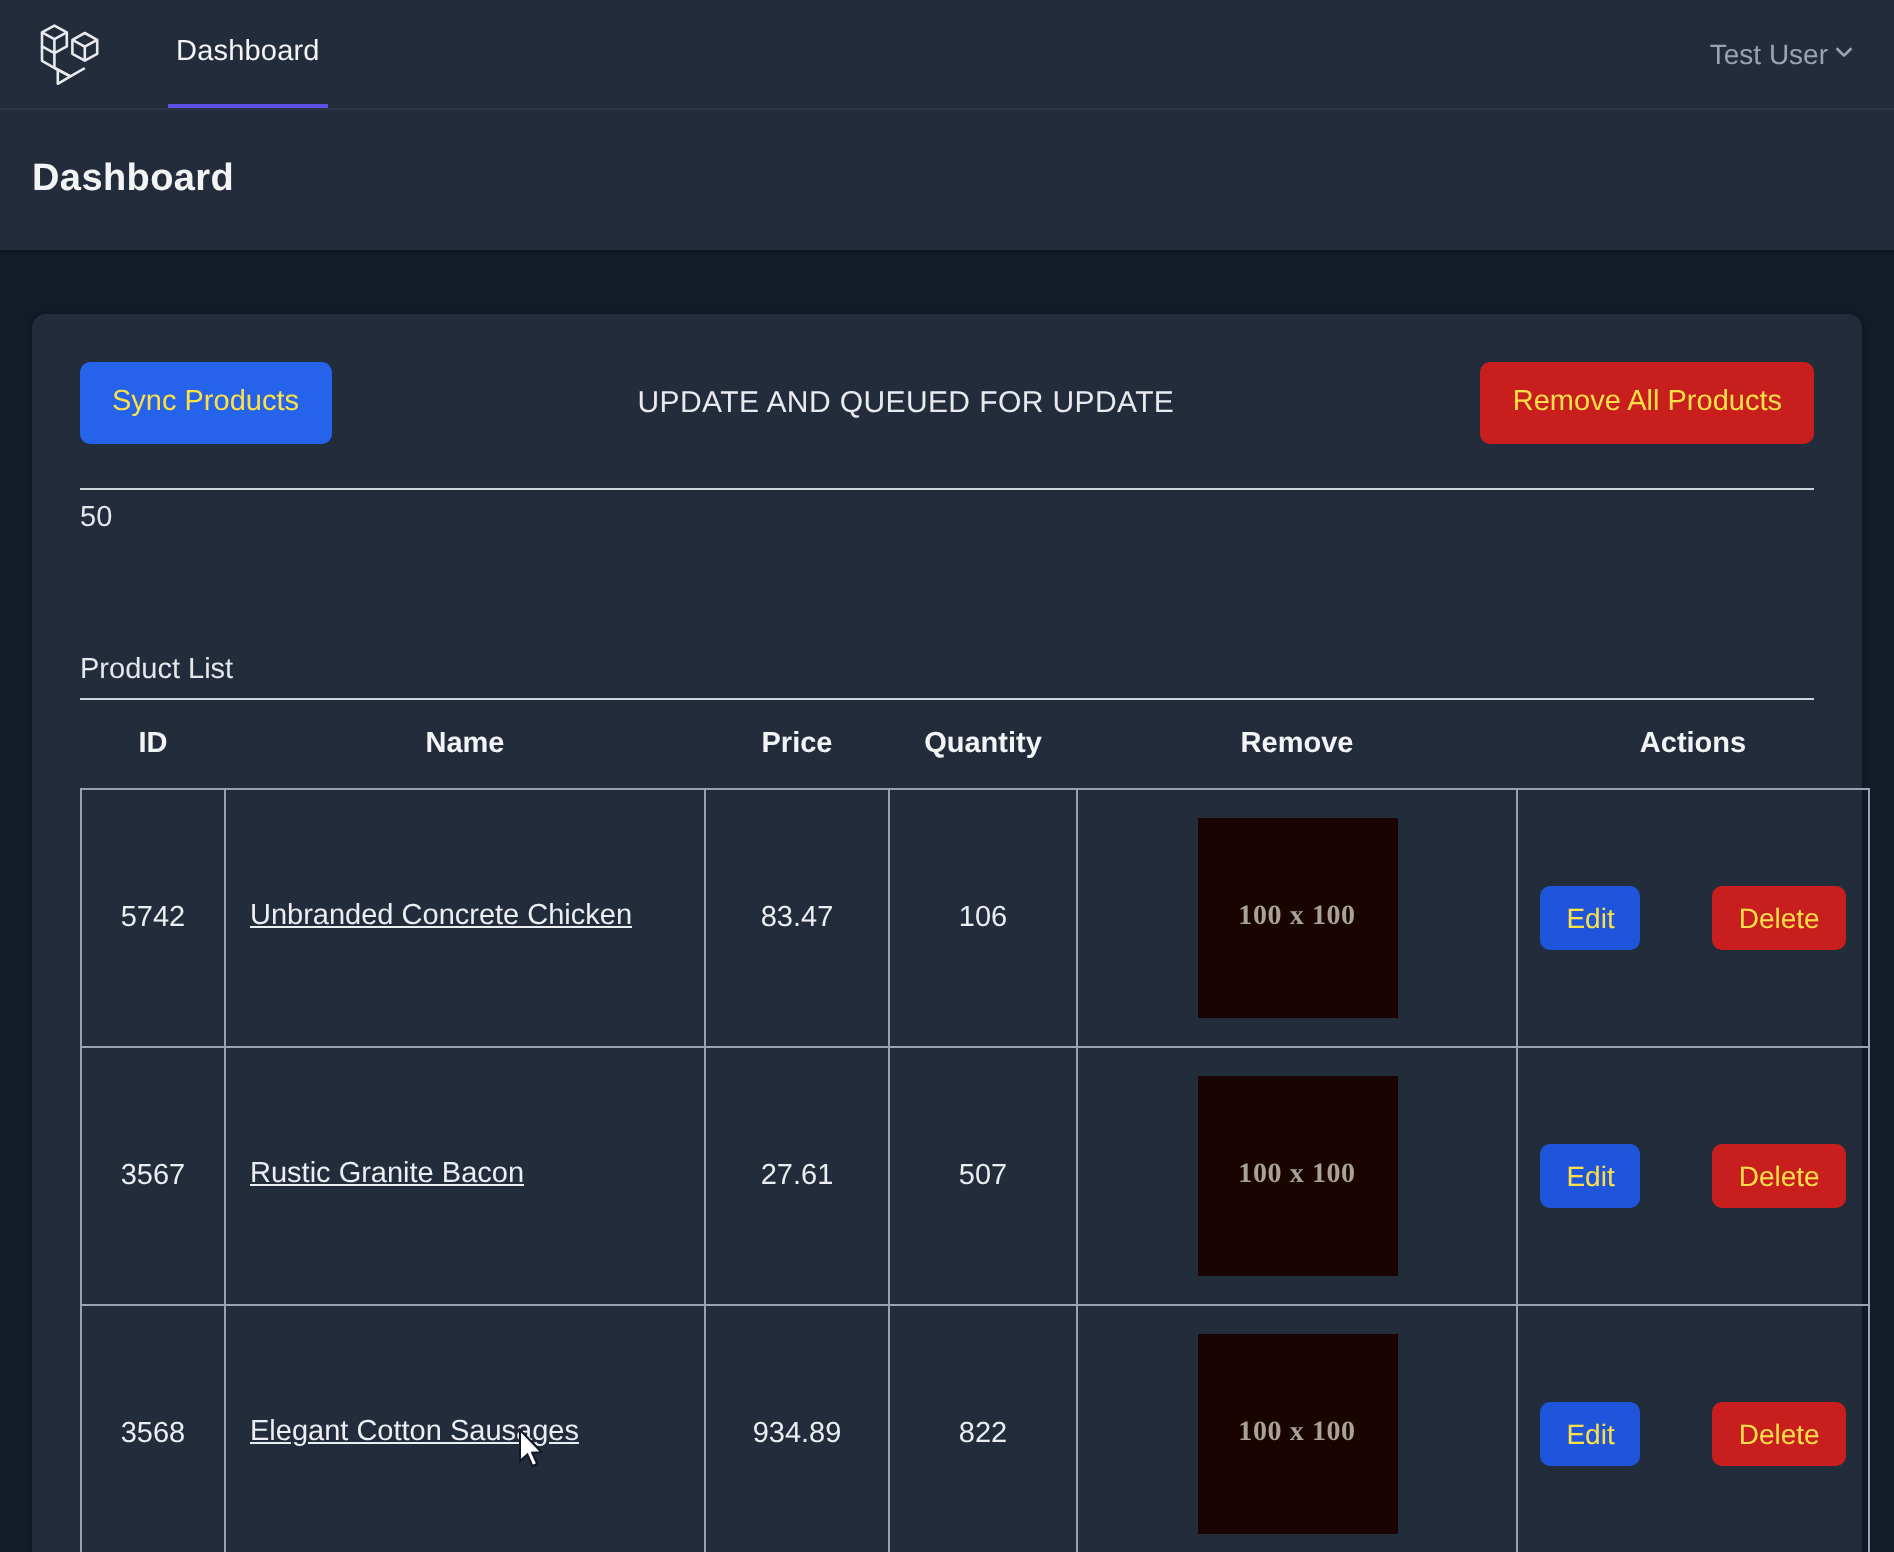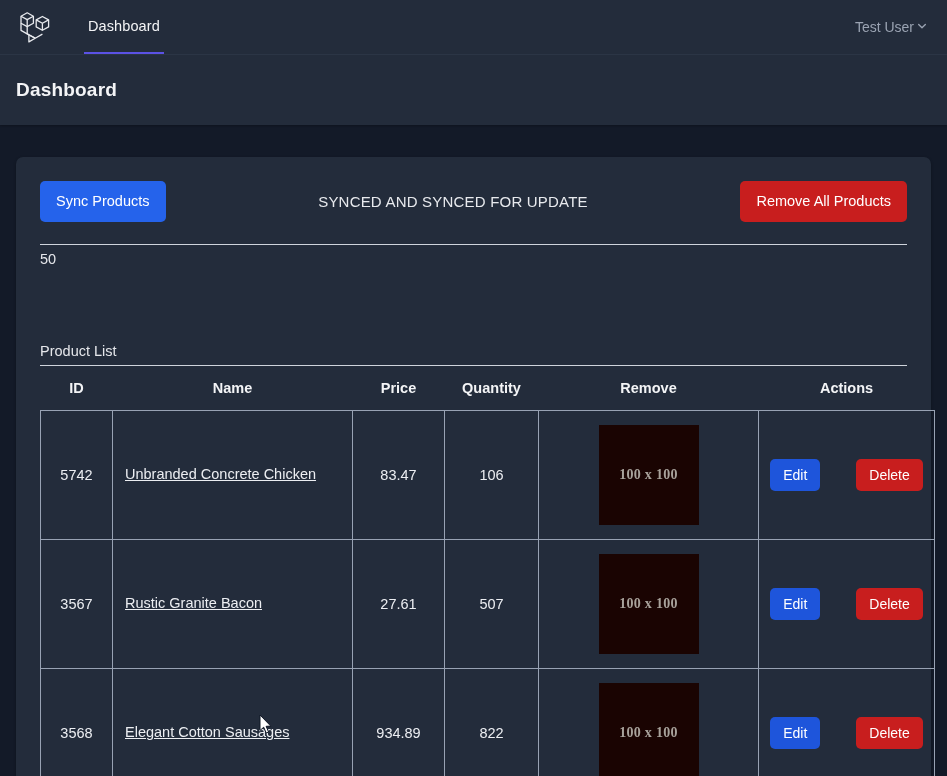--- a/index.html
+++ b/index.html
@@ -107,21 +107,21 @@
   .toolbar {
     display: flex;
     align-items: center;
     justify-content: space-between;
   }
   .btn {
     border: none;
     border-radius: 5px;
     font-family: inherit;
     font-size: 14.5px;
-    color: #ffffff;
+    color: #fde047;
     cursor: pointer;
     line-height: 1;
   }
   .btn-sync {
     background: #2563eb;
     padding: 13px 16px;
   }
   .btn-remove {
     background: #c81e1e;
     padding: 13px 16px;
@@ -140,21 +140,21 @@
   .count {
     font-size: 14.5px;
     color: #e5e7eb;
     padding-top: 6px;
   }
 
   
   .list-title {
     font-size: 14.5px;
     color: #e5e7eb;
-    margin-top: 76px;
+    margin-top: 60px;
   }
   .list-rule {
     border: 0;
     border-top: 1px solid #cfd4dc;
     margin-top: 6px;
   }
 
   
   table.products {
     width: 100%;
@@ -273,21 +273,21 @@
 
 <header class="page-header">
   <h1>Dashboard</h1>
 </header>
 
 <main class="content">
   <section class="card">
 
     <div class="toolbar">
       <button class="btn btn-sync">Sync Products</button>
-      <div class="sync-status">SYNCED AND SYNCED FOR UPDATE</div>
+      <div class="sync-status">UPDATE AND QUEUED FOR UPDATE</div>
       <button class="btn btn-remove">Remove All Products</button>
     </div>
 
     <hr class="rule">
     <div class="count">50</div>
 
     <div class="list-title">Product List</div>
     <hr class="list-rule">
 
     <table class="products">

